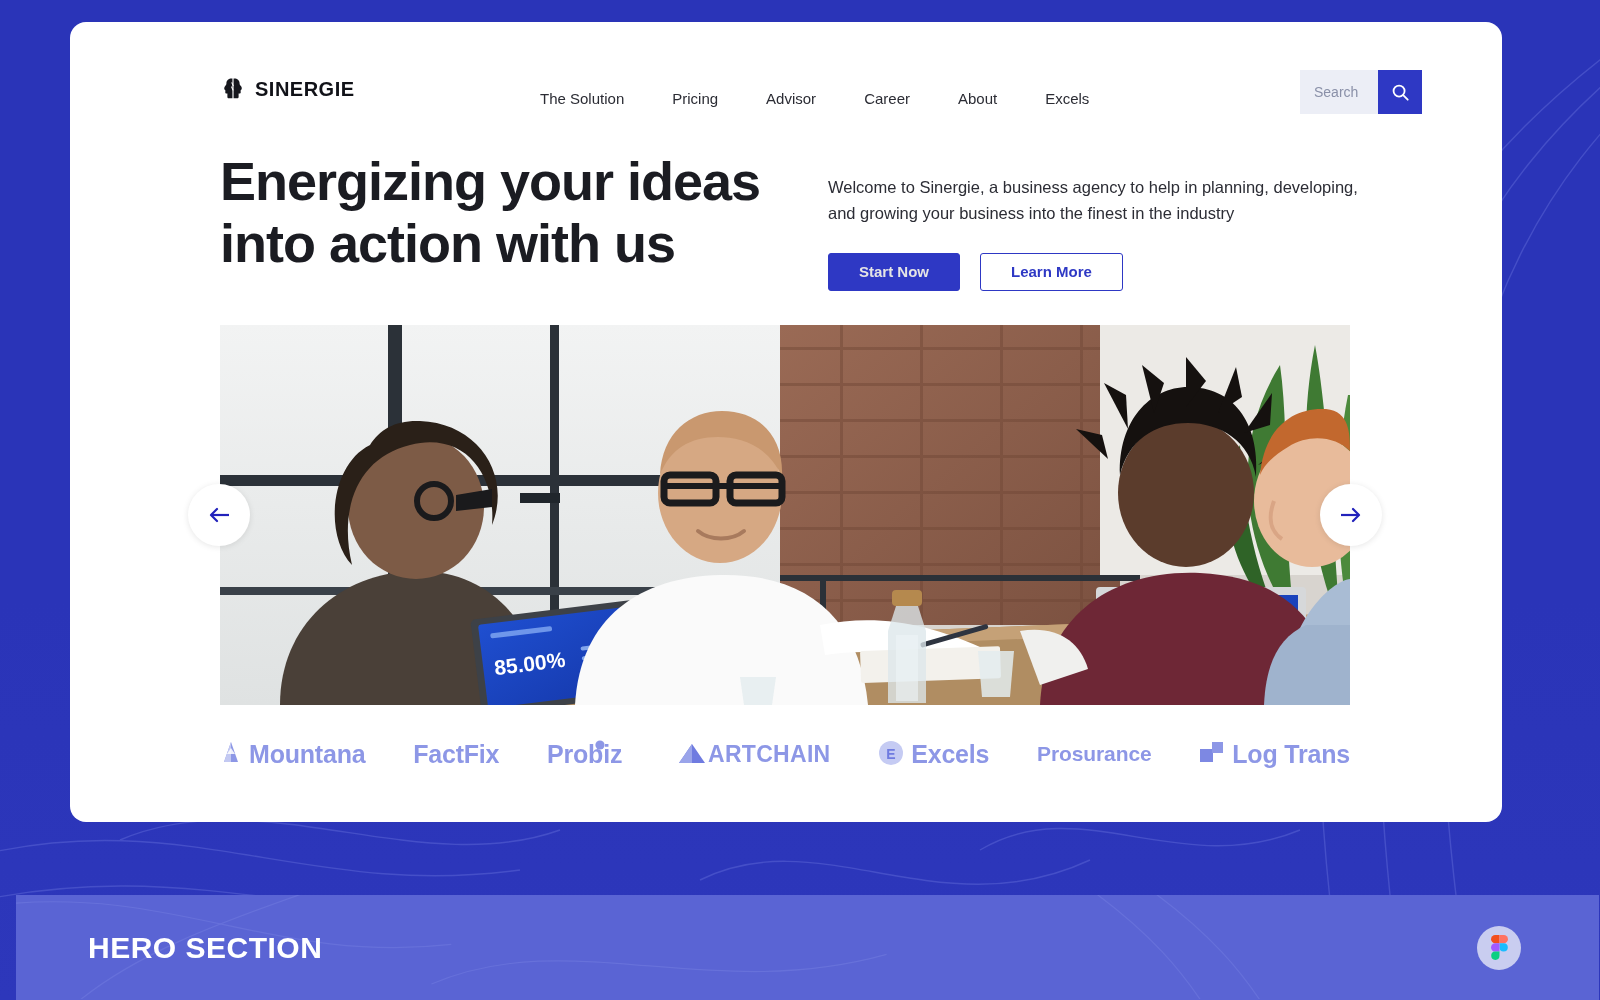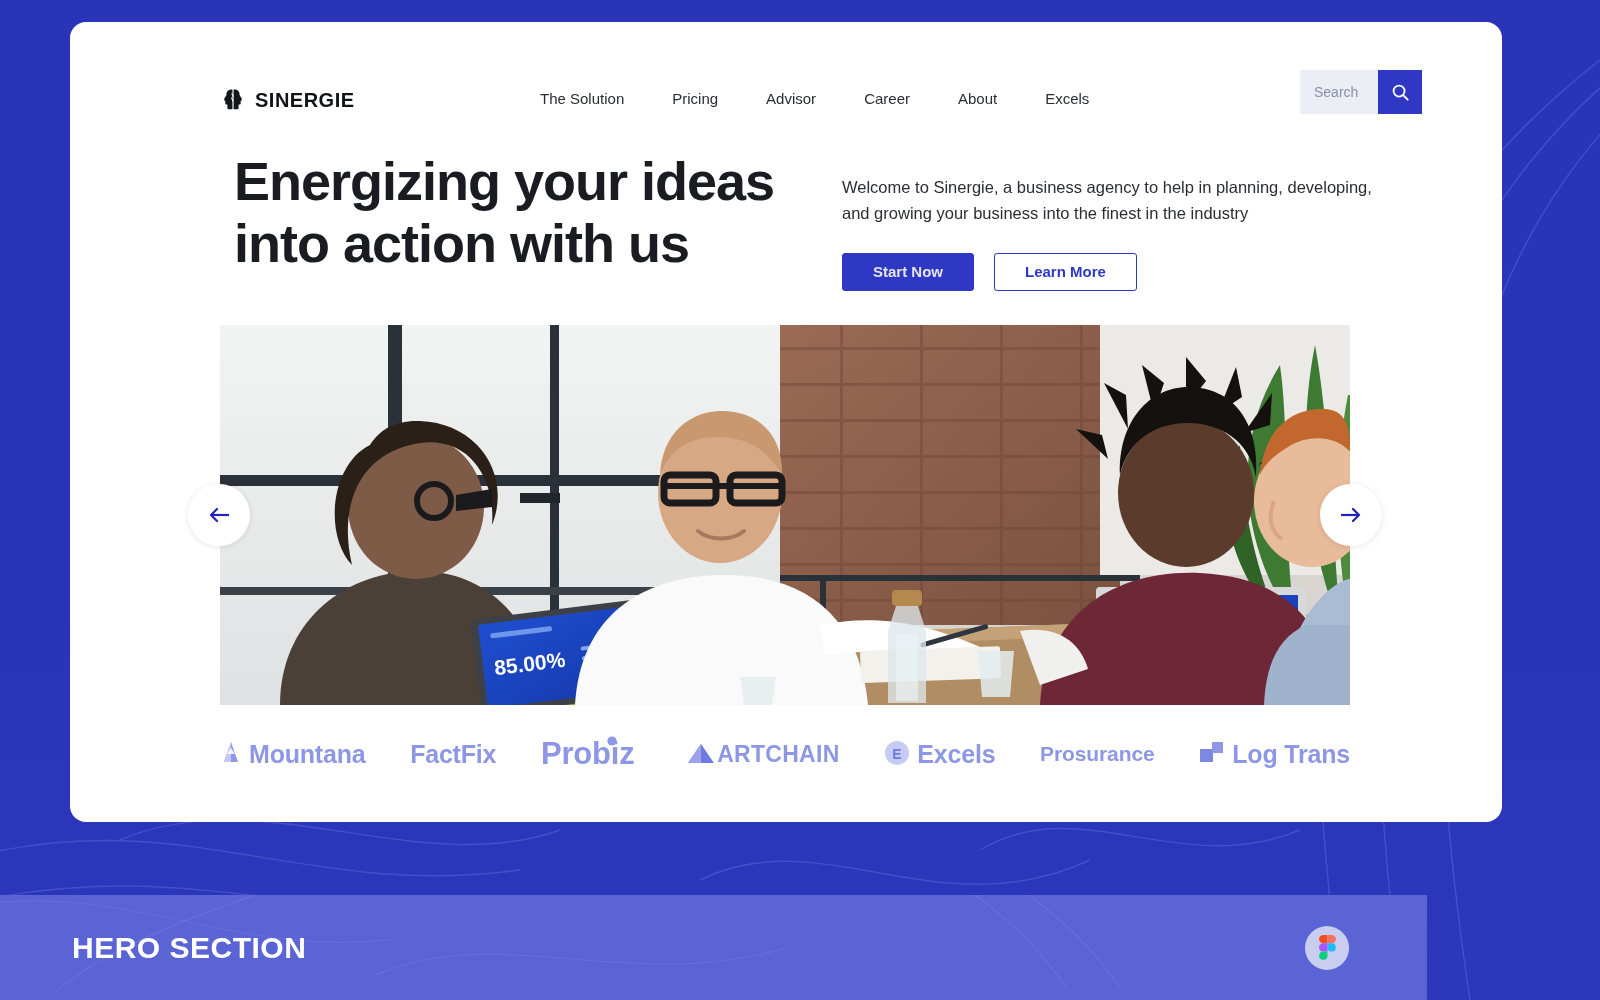--- a/index.html
+++ b/index.html
@@ -23,21 +23,21 @@
     background:#ffffff; border-radius:16px;
     overflow:visible;
   }
 
   
   .header {
     position:absolute; left:0; top:0; width:100%; height:130px;
     display:flex; align-items:center;
   }
   .brand {
-    position:absolute; left:150px; top:65px;
+    position:absolute; left:150px; top:54px;
     display:flex; align-items:center; gap:9px;
   }
   .brand-mark { width:26px; height:26px; display:block; }
   .brand-name {
     font-size:20px; font-weight:bold; letter-spacing:0.5px; color:#111218;
   }
   .nav {
     position:absolute; left:448px; top:60px;
     display:flex; align-items:center; gap:4px;
   }
@@ -55,21 +55,21 @@
     font-size:14px; color:#c2410c; padding:0 14px;
   }
   .search-input::placeholder { color:#8a90a8; }
   .search-btn {
     width:44px; background:#2e38c4; border:none; cursor:pointer;
     display:flex; align-items:center; justify-content:center;
   }
 
   
   .hero {
-    position:absolute; left:164px; top:128px;
+    position:absolute; left:150px; top:128px;
     width:1290px; display:flex; gap:28px;
   }
   .hero-left { width:580px; }
   .hero-title {
     font-size:54px; line-height:1.15; font-weight:bold;
     color:#1b1c22; letter-spacing:-1px;
   }
   .hero-right { width:560px; padding-top:24px; }
   .hero-desc {
     font-size:16.5px; line-height:1.6; color:#2c2d35;
@@ -107,29 +107,29 @@
   .partners {
     position:absolute; left:150px; top:700px; width:1130px; height:64px;
     display:flex; align-items:center; justify-content:space-between;
   }
   .partner {
     display:flex; align-items:flex-start; gap:7px;
     color:#8d97e6; font-weight:bold; white-space:nowrap;
   }
   .p-mountana { font-size:25px; letter-spacing:-0.2px; }
   .p-factfix  { font-size:25px; letter-spacing:-0.2px; }
-  .p-probiz   { font-size:31px; letter-spacing:-0.2px; }
+  .p-probiz   { font-size:25px; letter-spacing:-0.2px; }
   .p-artchain { font-size:23px; letter-spacing:0.3px; }
   .p-excels   { font-size:25px; letter-spacing:-0.2px; }
   .p-prosurance { font-size:21px; letter-spacing:-0.1px; }
   .p-logtrans { font-size:25px; letter-spacing:-0.2px; }
 
   
   .bottom-bar {
-    position:absolute; left:0; bottom:0; width:1427px; height:105px;
+    position:absolute; left:16px; bottom:0; width:1583px; height:105px;
     background:#5a64d4; overflow:hidden;
   }
   .bottom-bar .bg-deco-bar { position:absolute; inset:0; }
   .bottom-label {
     position:absolute; left:72px; top:50%; transform:translateY(-50%);
     font-size:30px; font-weight:bold; color:#ffffff; letter-spacing:0.5px;
   }
   .figma-badge {
     position:absolute; right:78px; top:50%; transform:translateY(-50%);
     width:44px; height:44px; border-radius:50%;

